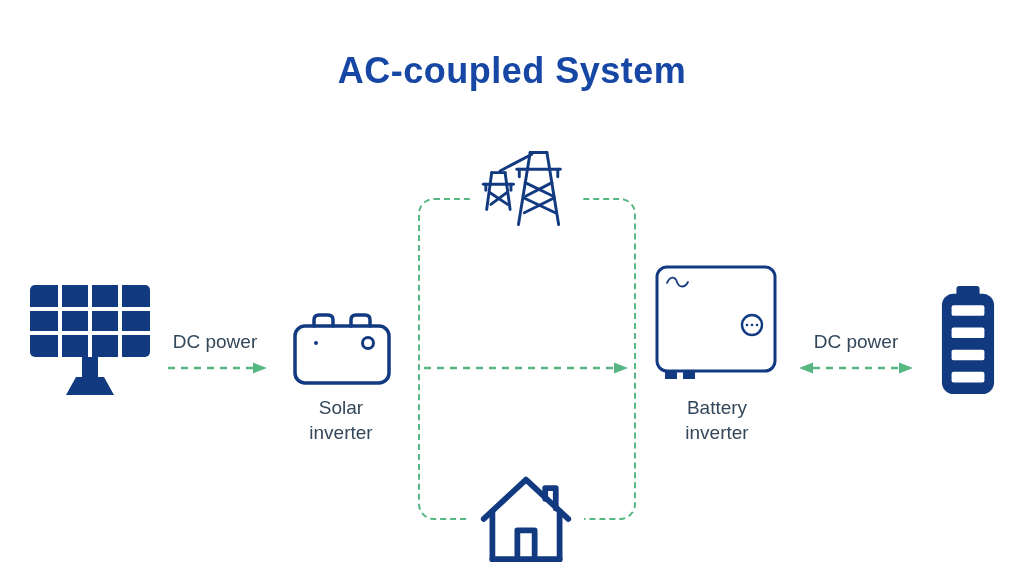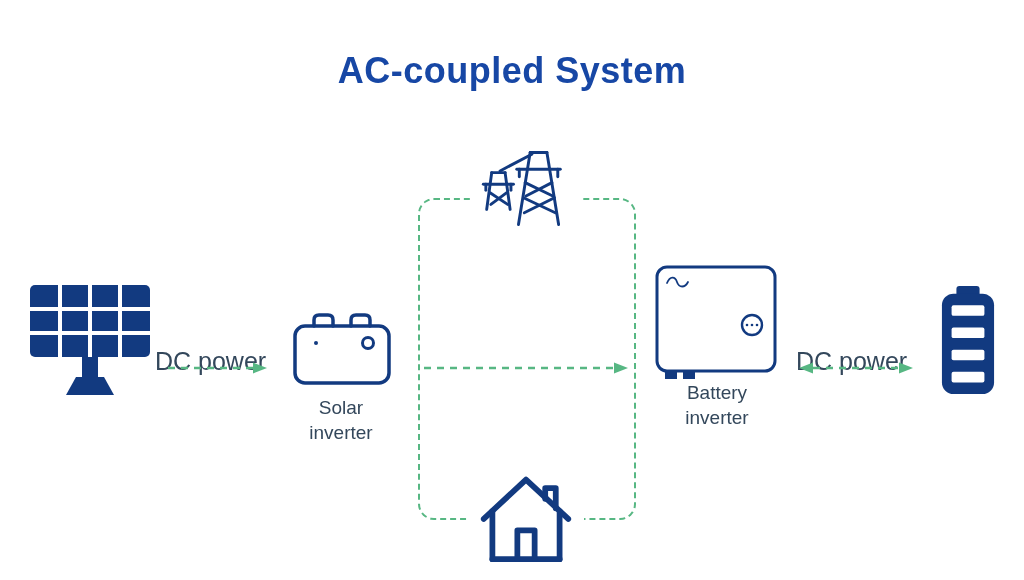--- a/index.html
+++ b/index.html
@@ -47,26 +47,26 @@
   .icon-batt-inverter { left: 653px; top: 263px; width: 126px; height: 122px; }
   .icon-battery       { left: 940px; top: 284px; width: 56px;  height: 112px; }
   .node-label {
     position: absolute;
     text-align: center;
     font-size: 19px;
     line-height: 1.3;
     color: var(--c-label, #33475b);
   }
   .label-solar-inv { left: 291px; top: 396px; width: 100px; }
-  .label-batt-inv  { left: 655px; top: 381px; width: 124px; }
+  .label-batt-inv  { left: 655px; top: 396px; width: 124px; }
   .flow-label {
     position: absolute;
-    font-size: 25px;
+    text-align: center;
+    font-size: 19px;
     color: var(--c-label, #33475b);
-    margin-top: 16px;
   }
   .flow-dc-left  { left: 155px; top: 331px; width: 120px; }
   .flow-ac       { left: 418px; top: 331px; width: 218px; }
   .flow-dc-right { left: 796px; top: 331px; width: 120px; }
   .arrow {
     position: absolute;
     color: var(--c-green, #57b783);
     height: 16px;
   }
   .arrow svg { display: block; width: 100%; height: 100%; }

